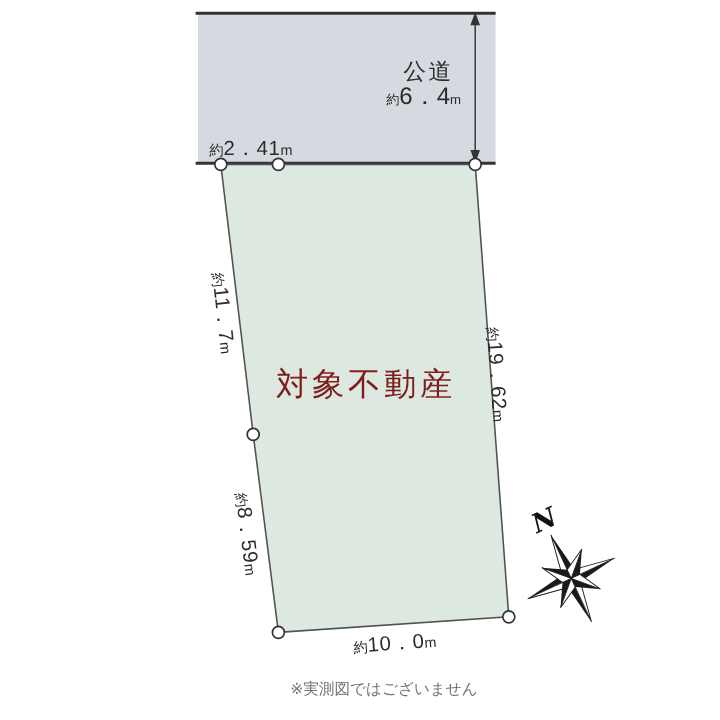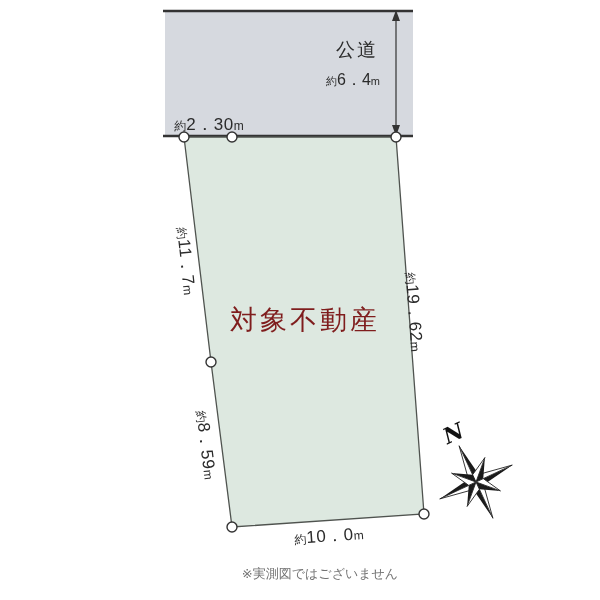--- a/index.html
+++ b/index.html
@@ -6,21 +6,21 @@
   body{width:600px;height:600px;position:relative;overflow:hidden;
        font-family:"Liberation Sans","DejaVu Sans",sans-serif;color:#2b2b2b;}
   .stage{position:absolute;left:0;top:0;width:600px;height:600px;}
   svg{position:absolute;left:0;top:0;}
   .lbl{position:absolute;white-space:nowrap;transform:translate(-50%,-50%);}
   .dim .pre{font-size:12px;}
   .dim .val{font-size:17px;letter-spacing:0.5px;}
   .dim .unit{font-size:12px;}
   .road-name{font-size:19px;letter-spacing:2px;font-weight:500;}
   .road-width .pre{font-size:11px;}
-  .road-width .val{font-size:16px;}
+  .road-width .val{font-size:20px;}
   .road-width .unit{font-size:11px;}
   .parcel-title{font-size:27px;letter-spacing:3px;color:#7f1d1d;}
   .disclaimer{font-size:13px;color:#737373;}
   .rot84{transform:translate(-50%,-50%) rotate(84deg);}
   .rot83{transform:translate(-50%,-50%) rotate(83deg);}
   .rot86{transform:translate(-50%,-50%) rotate(86deg);}
   .rotm4{transform:translate(-50%,-50%) rotate(-4deg);}
 </style>
 </head>
 <body>
@@ -68,29 +68,29 @@
 
       <polygon points="-18.4,18.4 -8,0 0,0" fill="#1a1a1a"></polygon>
       <polygon points="-18.4,18.4 0,8 0,0" fill="#fff" stroke="#222" stroke-width="0.8"></polygon>
 
       <polygon points="-18.4,-18.4 0,-8 0,0" fill="#1a1a1a"></polygon>
       <polygon points="-18.4,-18.4 -8,0 0,0" fill="#fff" stroke="#222" stroke-width="0.8"></polygon>
       <text x="0" y="-46" text-anchor="middle" font-family="'DejaVu Serif','Liberation Serif',serif" font-size="22" font-style="italic" font-weight="bold" fill="#111">N</text>
     </g>
   </svg>
 
-  <div class="lbl road-name" style="left:357px;top:50px;text-align:center;">公道</div>
+  <div class="lbl road-name" style="left:357px;top:60px;text-align:center;">公道</div>
   <div class="lbl road-width" style="left:353px;top:80px;">
     <span class="pre">約</span><span class="val">6．4</span><span class="unit">m</span>
   </div>
 
   <div class="lbl parcel-title" style="left:305px;top:320px;">対象不動産</div>
 
   <div class="lbl dim" style="left:209px;top:124px;">
-    <span class="pre">約</span><span class="val">2．30</span><span class="unit">m</span>
+    <span class="pre">約</span><span class="val">2．41</span><span class="unit">m</span>
   </div>
   <div class="lbl dim rot84" style="left:186px;top:261px;">
     <span class="pre">約</span><span class="val">11．7</span><span class="unit">m</span>
   </div>
   <div class="lbl dim rot83" style="left:206px;top:445px;">
     <span class="pre">約</span><span class="val">8．59</span><span class="unit">m</span>
   </div>
   <div class="lbl dim rot86" style="left:414px;top:312px;">
     <span class="pre">約</span><span class="val">19．62</span><span class="unit">m</span>
   </div>

